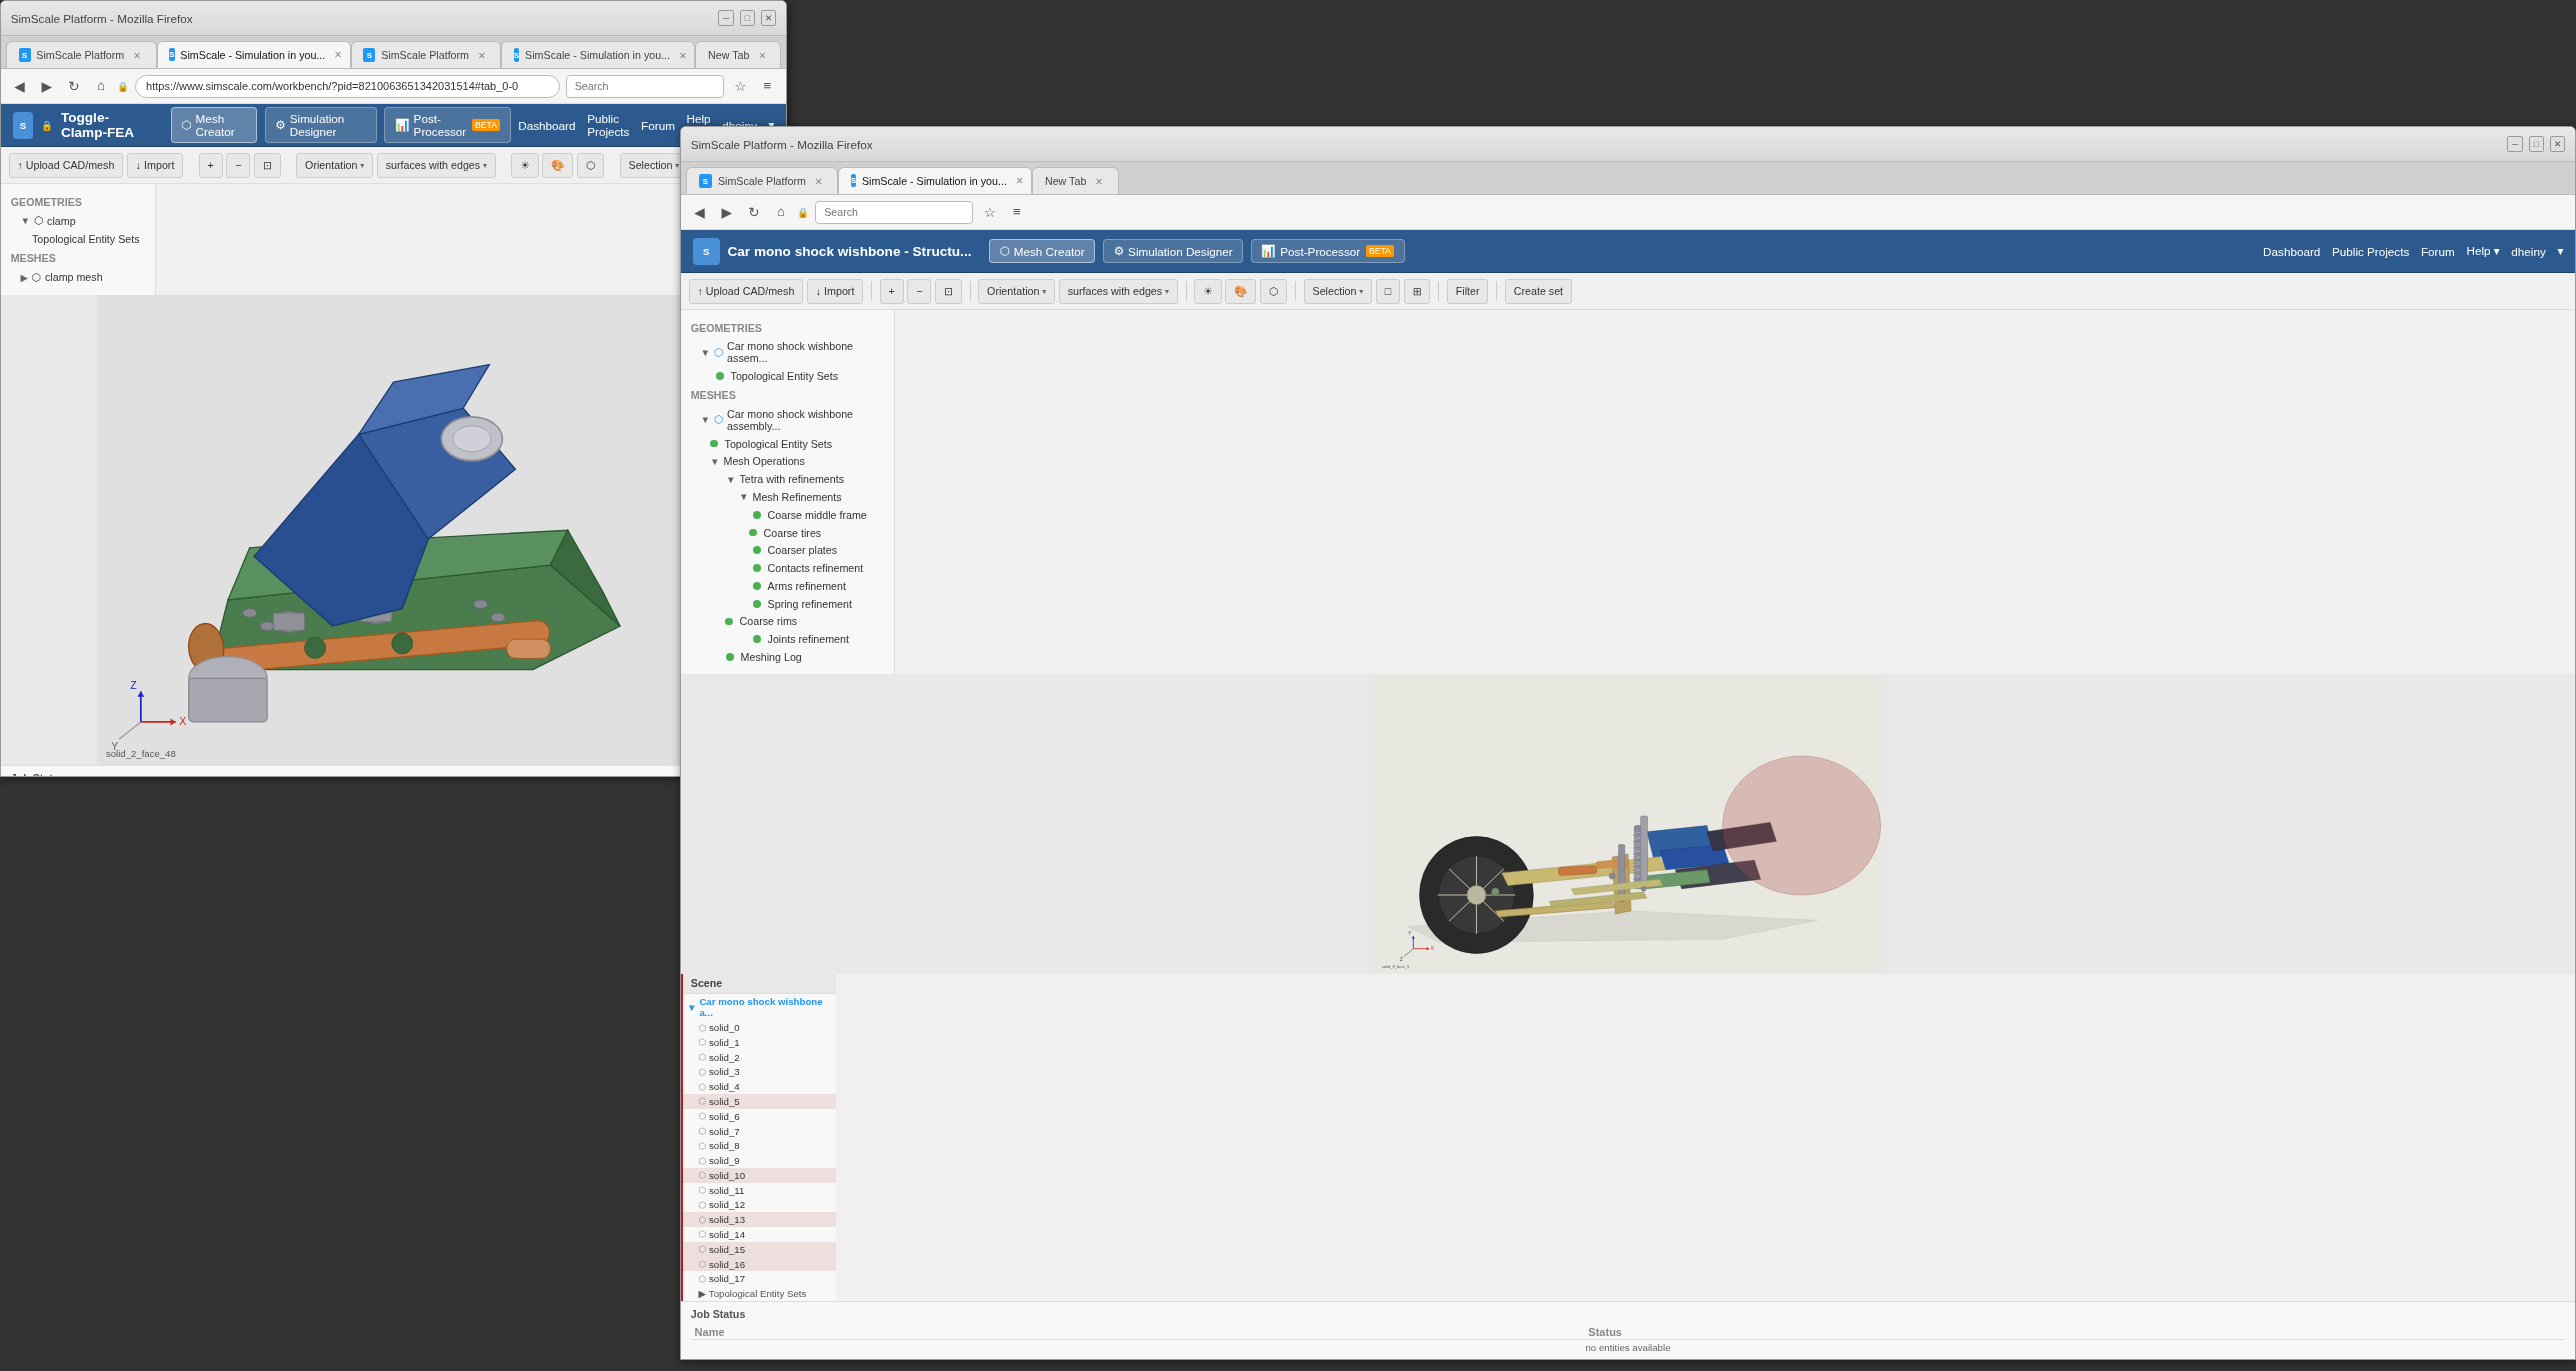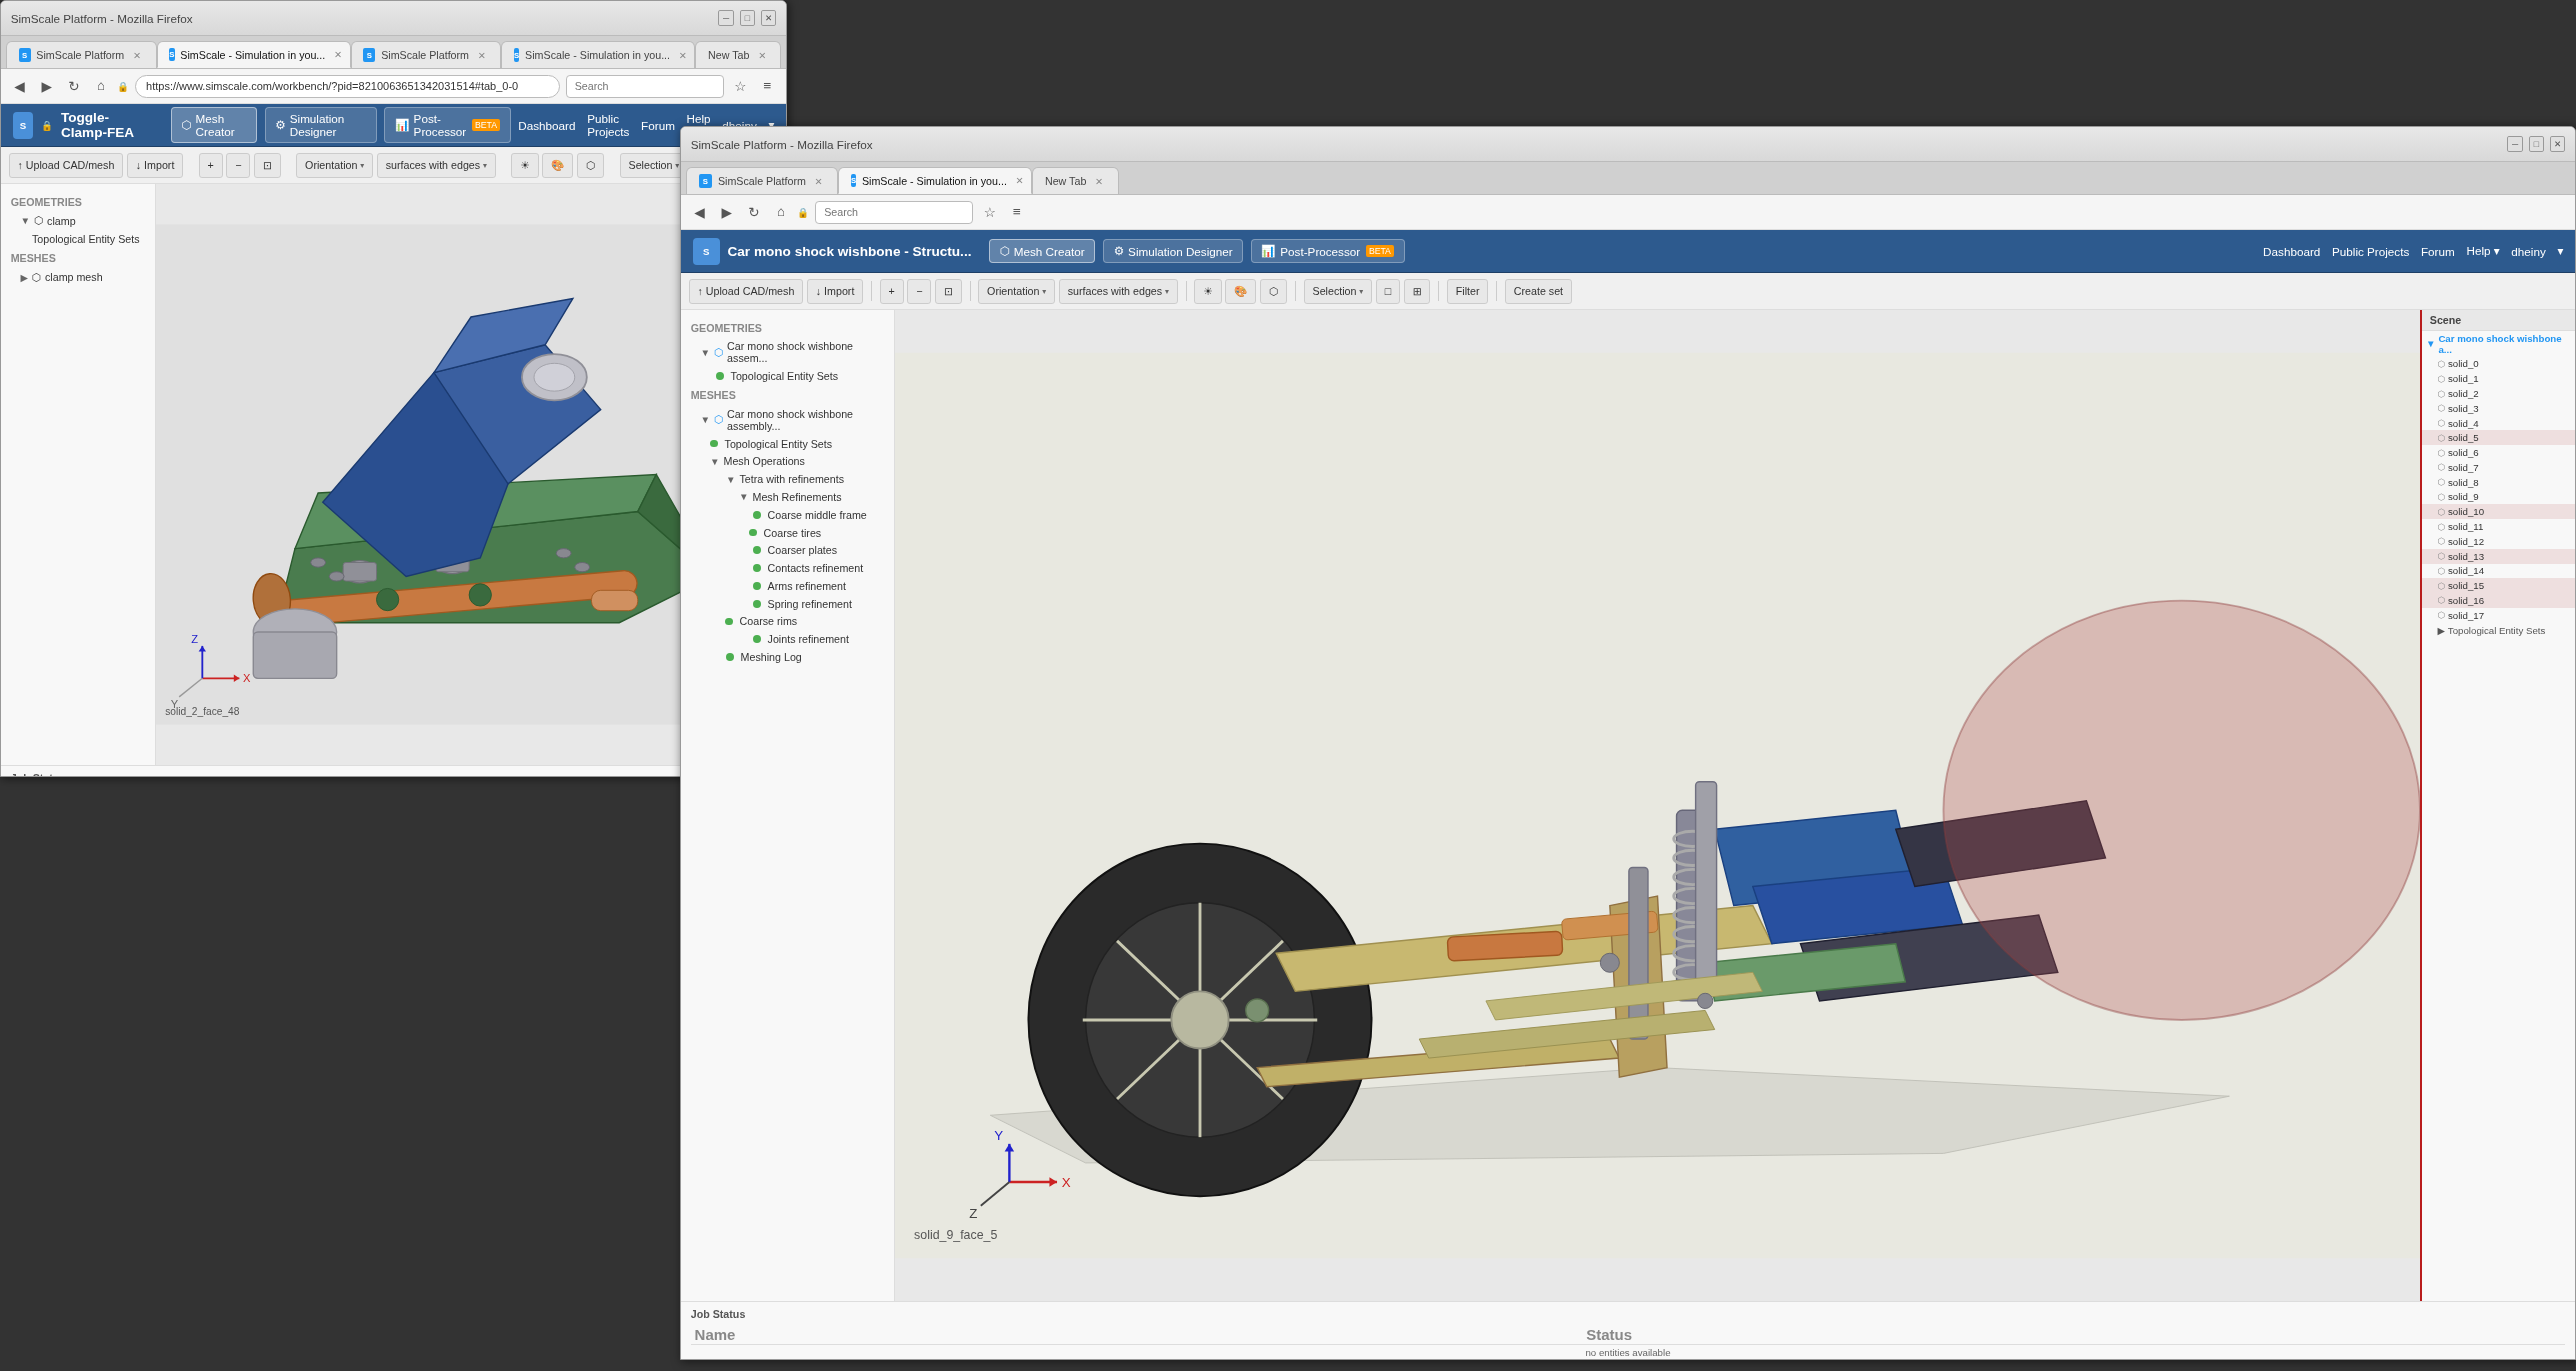--- a/index.html
+++ b/index.html
@@ -229,20 +229,21 @@
       height: 19.4px;
       background: #ccc;
       margin: 0 3.9px;
     }
 
     
     .main-layout {
       display: flex;
       width: 100%;
       overflow: hidden;
+      flex-direction: column;
     }
 
     
     .sidebar {
       width: 155px;
       min-width: 155px;
       background: #f8f8f8;
       border-right: 1px solid #ddd;
       overflow-y: auto;
       padding: 7.8px 0;
@@ -301,21 +302,21 @@
       color: #555;
       margin-bottom: 3.9px;
     }
 
     .job-table {
       width: 100%;
       border-collapse: collapse;
     }
 
     .job-table th {
-      font-size: 15px;
+      font-size: 11px;
       color: #888;
       text-align: left;
       padding: 1.9px 3.9px;
       border-bottom: 1px solid #ddd;
     }
 
     .job-table td {
       font-size: 9.7px;
       color: #666;
       padding: 1.9px 3.9px;

